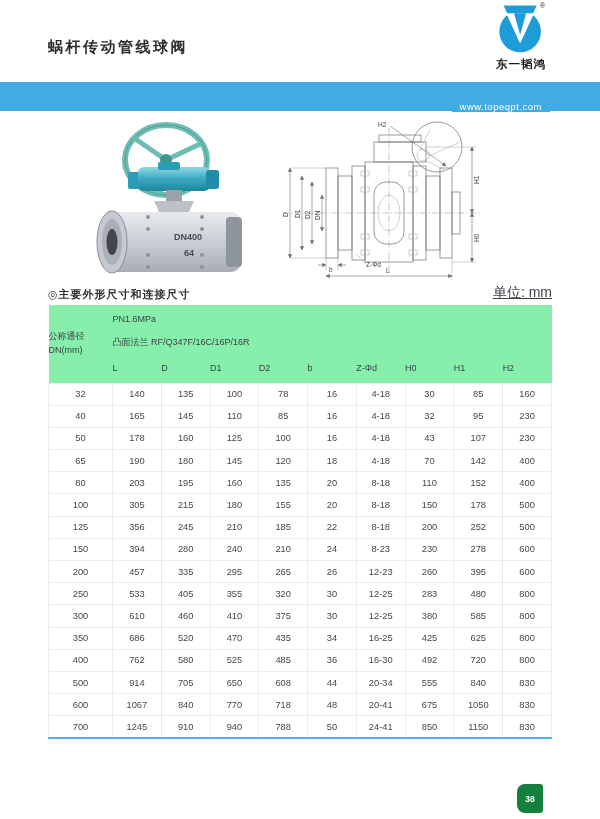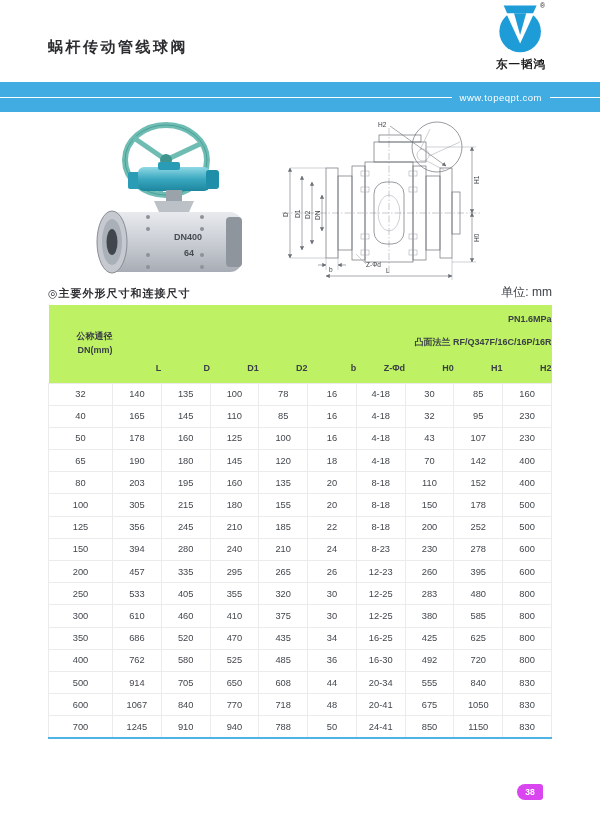--- a/index.html
+++ b/index.html
@@ -36,45 +36,45 @@
   .dim  { stroke:#6b7077; stroke-width:0.6; fill:none; }
   .cl   { stroke:#8d939a; stroke-width:0.5; stroke-dasharray:7 2 1.5 2; fill:none; }
   .dimtxt { font-size:6.5px; fill:#3d4147; }
 
   
   .section-row {
     position:absolute; top:284px; left:48px; width:504px;
     display:flex; justify-content:space-between; align-items:flex-end;
   }
   .section-title { font-size:11px; font-weight:bold; color:#2b2d30; letter-spacing:1px; }
-  .unit-label { font-size:12px; color:#3d4147; }
+  .unit-label { font-size:14px; color:#3d4147;text-decoration:underline; }
 
   
   table.dims {
     position:absolute; top:305px; left:48px; width:504px;
     border-collapse:collapse; table-layout:fixed;
     border-bottom:2px solid #4fb3e3;
   }
   table.dims thead th {
-    background:#bef264; font-weight:bold; font-size:9px; color:#3a3f45;
-    padding:0; border:none; text-align:right; vertical-align:middle;
+    background:#86efac; font-weight:normal; font-size:9px; color:#3a3f45;
+    padding:0; border:none; text-align:left; vertical-align:middle;
   }
   th.dn-head { text-align:left; padding-left:9px; line-height:1.5; font-size:8.8px; }
   tr.hdr-pressure th { height:27px; padding-top:8px; }
   tr.hdr-flange  th { height:21px; }
   tr.hdr-cols    th { height:30px; }
   table.dims tbody td {
     height:22.2px; font-size:9.3px; color:#42474d; text-align:center;
     border:1px solid #ebebeb; background:#ffffff; padding:0;
   }
 
   
   .page-badge {
-    position:absolute; left:517px; top:784px; width:26px; height:16px;
-    background:#d946ef; border-radius:8px 3px 3px 8px;
+    position:absolute; left:517px; top:784px; width:26px; height:29px;
+    background:#15803d; border-radius:8px 3px 3px 8px;
     color:#ffffff; font-size:8.5px; font-weight:bold;
     display:flex; align-items:center; justify-content:center;
   }
 </style>
 </head>
 <body>
 
 <div class="page">
 
   <div class="page-title">蜗杆传动管线球阀</div>
@@ -83,21 +83,21 @@
     <svg width="52" height="56" viewBox="0 0 60 64">
       <circle cx="29" cy="36" r="24" fill="#1e9cd8"></circle>
       <polygon points="12,13 46,13 29,50" fill="#ffffff"></polygon>
       <polygon points="10,6 48,6 44,15 14,15" fill="#1e9cd8"></polygon>
       <polygon points="22,15 36,15 29,40" fill="#1e9cd8"></polygon>
       <text x="52" y="9" font-size="8" fill="#1a1a1a">®</text>
     </svg>
     <div class="brand-text">东一韬鸿</div>
   </div>
 
-  <div class="banner" style="background: rgb(65, 172, 225);">
+  <div class="banner" style="background: rgb(65, 172, 225); align-items: flex-end;">
     <div class="banner-line-left"></div>
     <div class="banner-url">www.topeqpt.com</div>
     <div class="banner-line-right"></div>
   </div>
 
   <div class="photo-wrap">
     <svg width="175" height="158" viewBox="0 0 175 158">
       <defs>
         <linearGradient id="bodyGrad" x1="0" y1="0" x2="0" y2="1">
           <stop offset="0" stop-color="#e8eaee"></stop>

